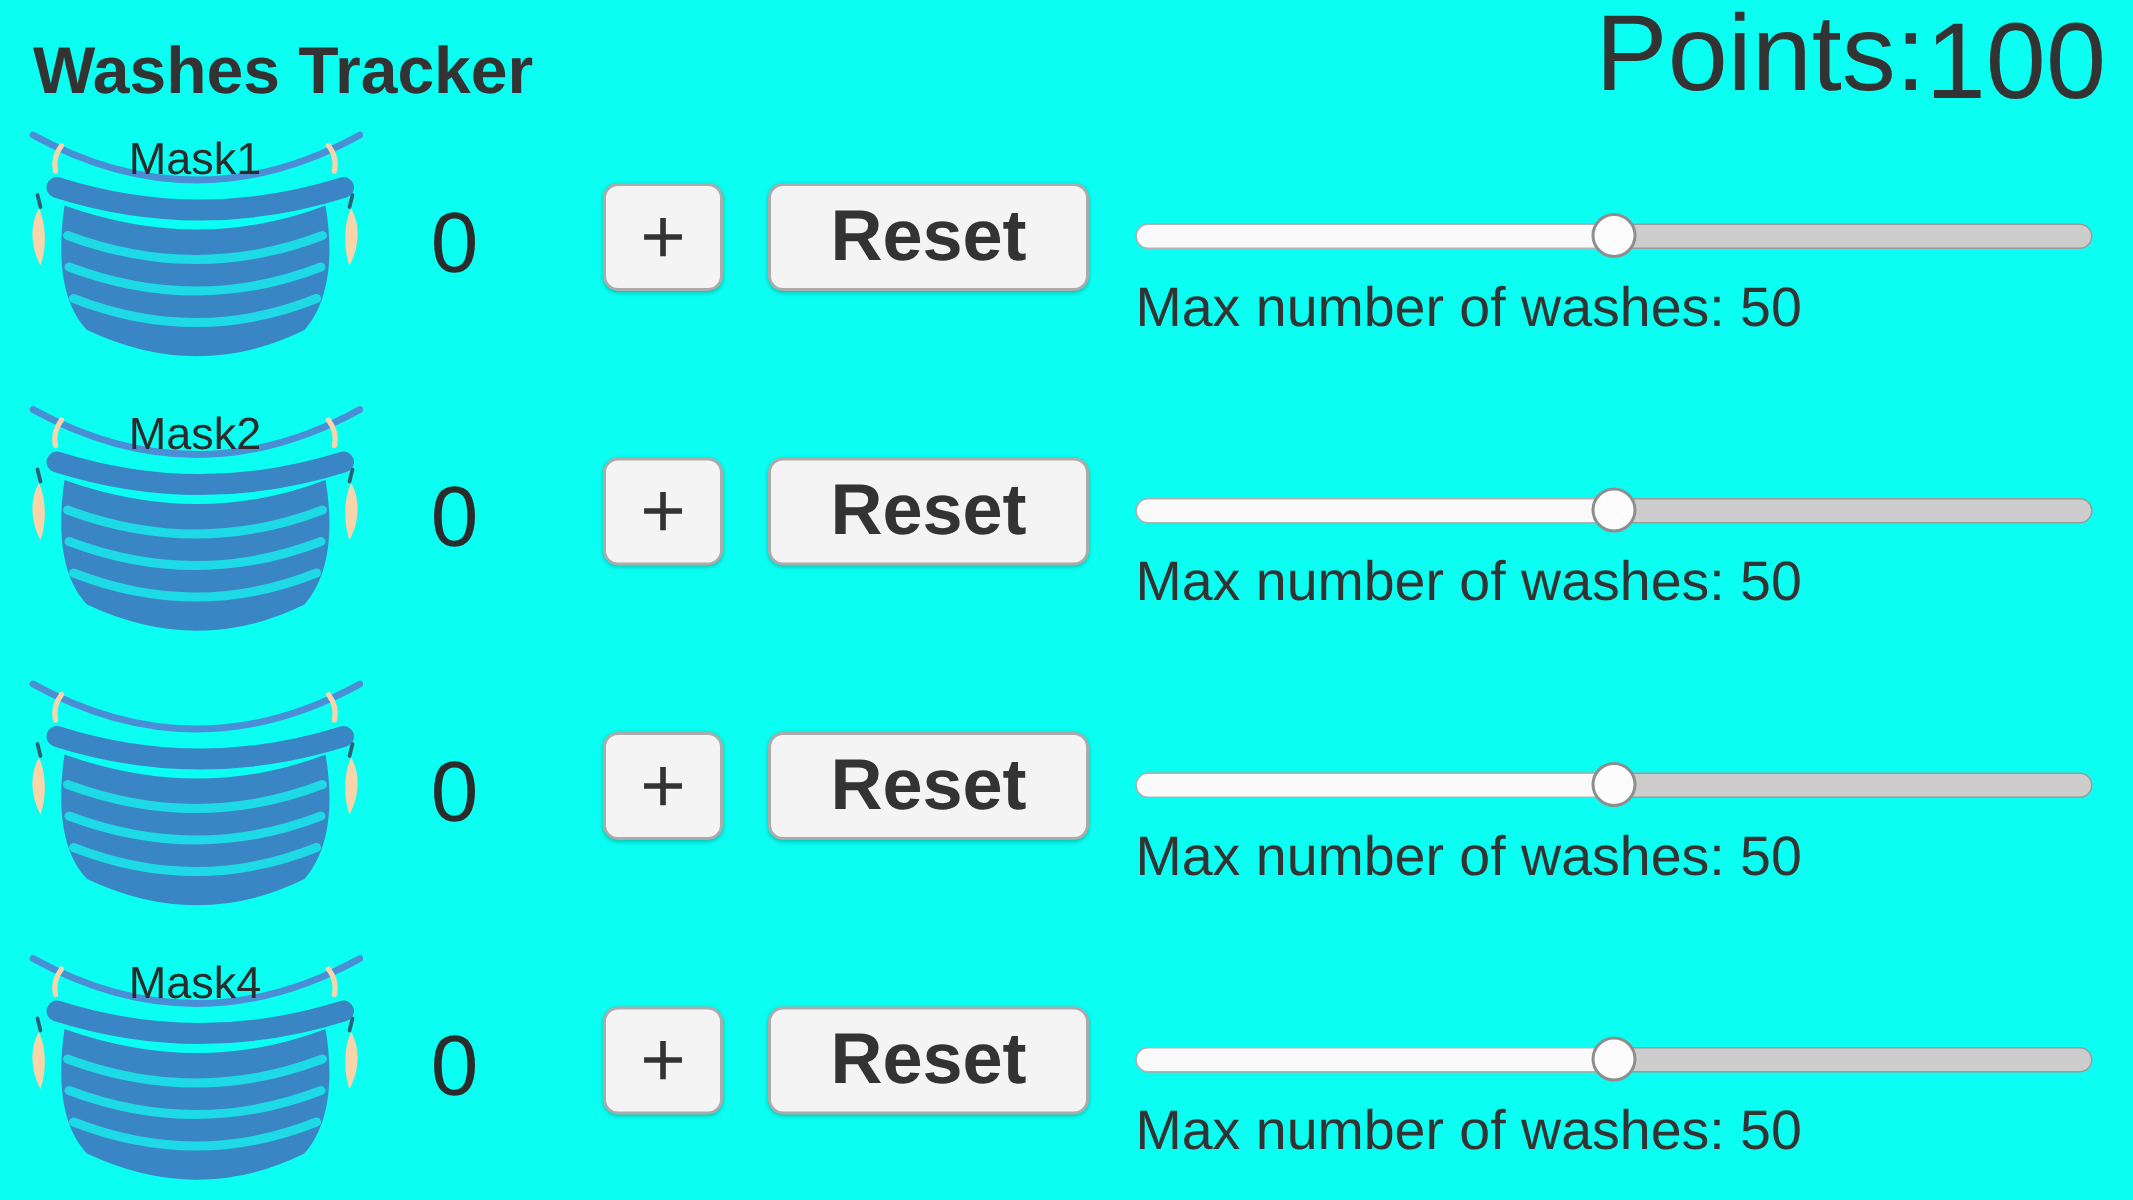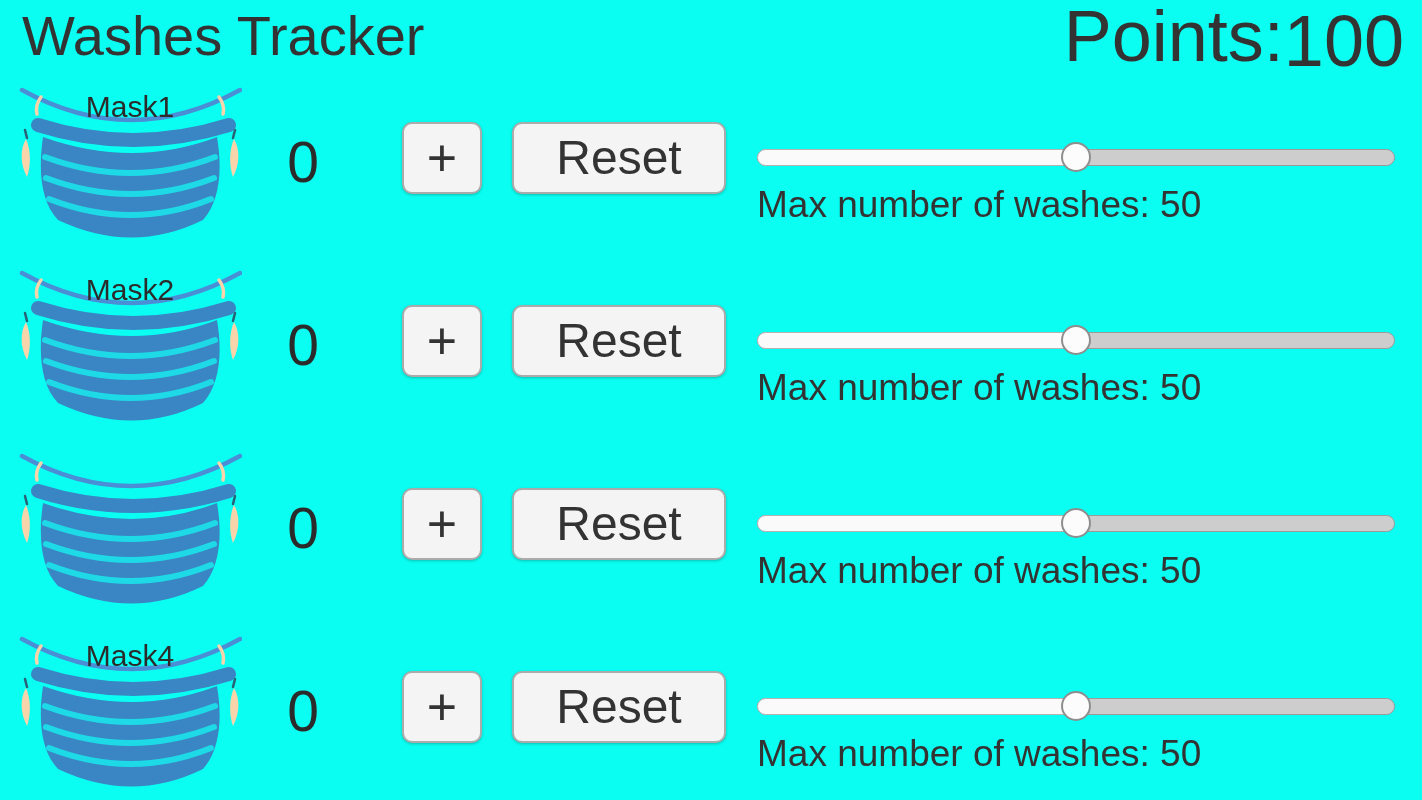--- a/index.html
+++ b/index.html
@@ -7,24 +7,25 @@
   }
   body {
     width: 1422px; height: 800px;
     position: relative;
     overflow: hidden;
     background: var(--background, #0afff2);
     font-family: "Liberation Sans", sans-serif;
     color: var(--text_dark, #333);
   }
   .page-title {
-    position: absolute; left: 22px; top: 2px;
-    font-size: 56px; line-height: 68px;
-    color: var(--text_dark, #333);
-    white-space: nowrap;
+    position: absolute; left: 22px; top: 14px;
+    font-size: 44px; line-height: 68px;
+    color: var(--text_dark, #333);
+    white-space: nowrap;
+    font-weight: bold;
   }
   .points {
     position: absolute; right: 18px; top: 2px;
     font-size: 72px; line-height: 68px;
     white-space: nowrap;
   }
   .points .points-value {
     position: relative; top: 5px;
   }
   #rows { position: absolute; inset: 0; }
@@ -58,21 +59,21 @@
     font-family: "Liberation Sans", sans-serif;
     cursor: pointer;
     padding: 0;
   }
   .plus-btn {
     left: 402px; width: 80px; height: 72px;
     font-size: 52px; line-height: 60px; font-weight: 400;
   }
   .reset-btn {
     left: 512px; width: 214px; height: 72px;
-    font-size: 48px; line-height: 60px;
+    font-size: 48px; line-height: 60px; font-weight: bold;
   }
   .slider {
     position: absolute; left: 757px; top: 71px; width: 638px; height: 32px;
   }
   .slider-track {
     position: absolute; left: 0; top: 8px; width: 638px; height: 17px;
     background: var(--track_right, #cdcdcd);
     border: 1.5px solid var(--track_border, #9a9a9a);
     border-radius: 10px;
     box-sizing: border-box;

